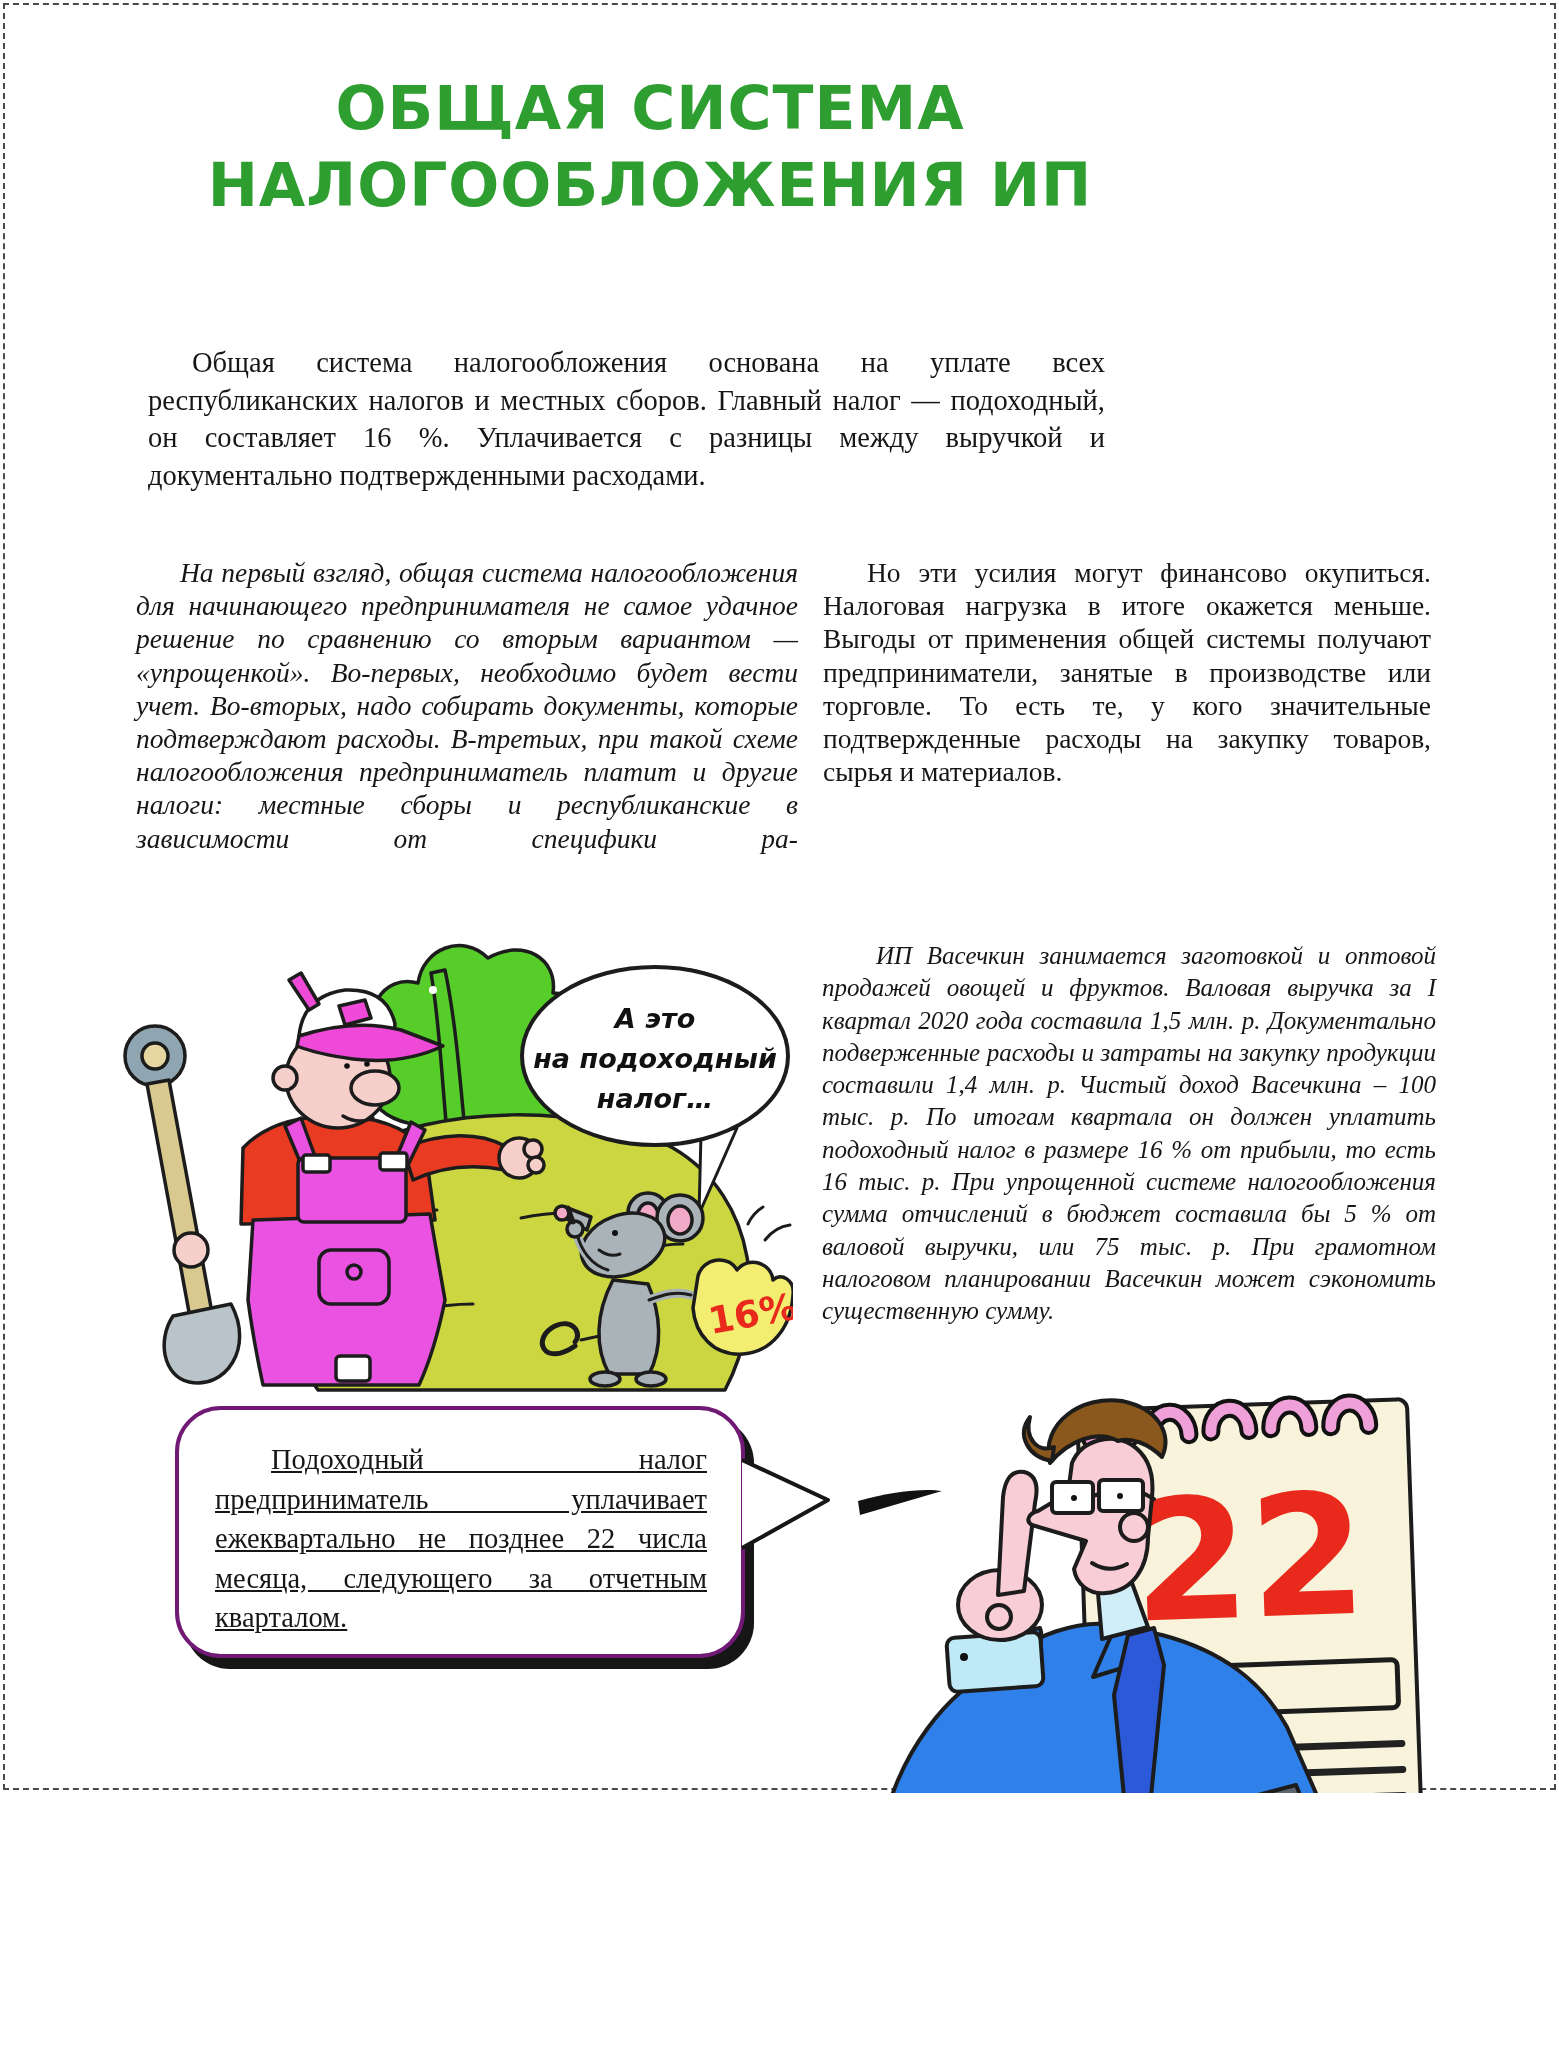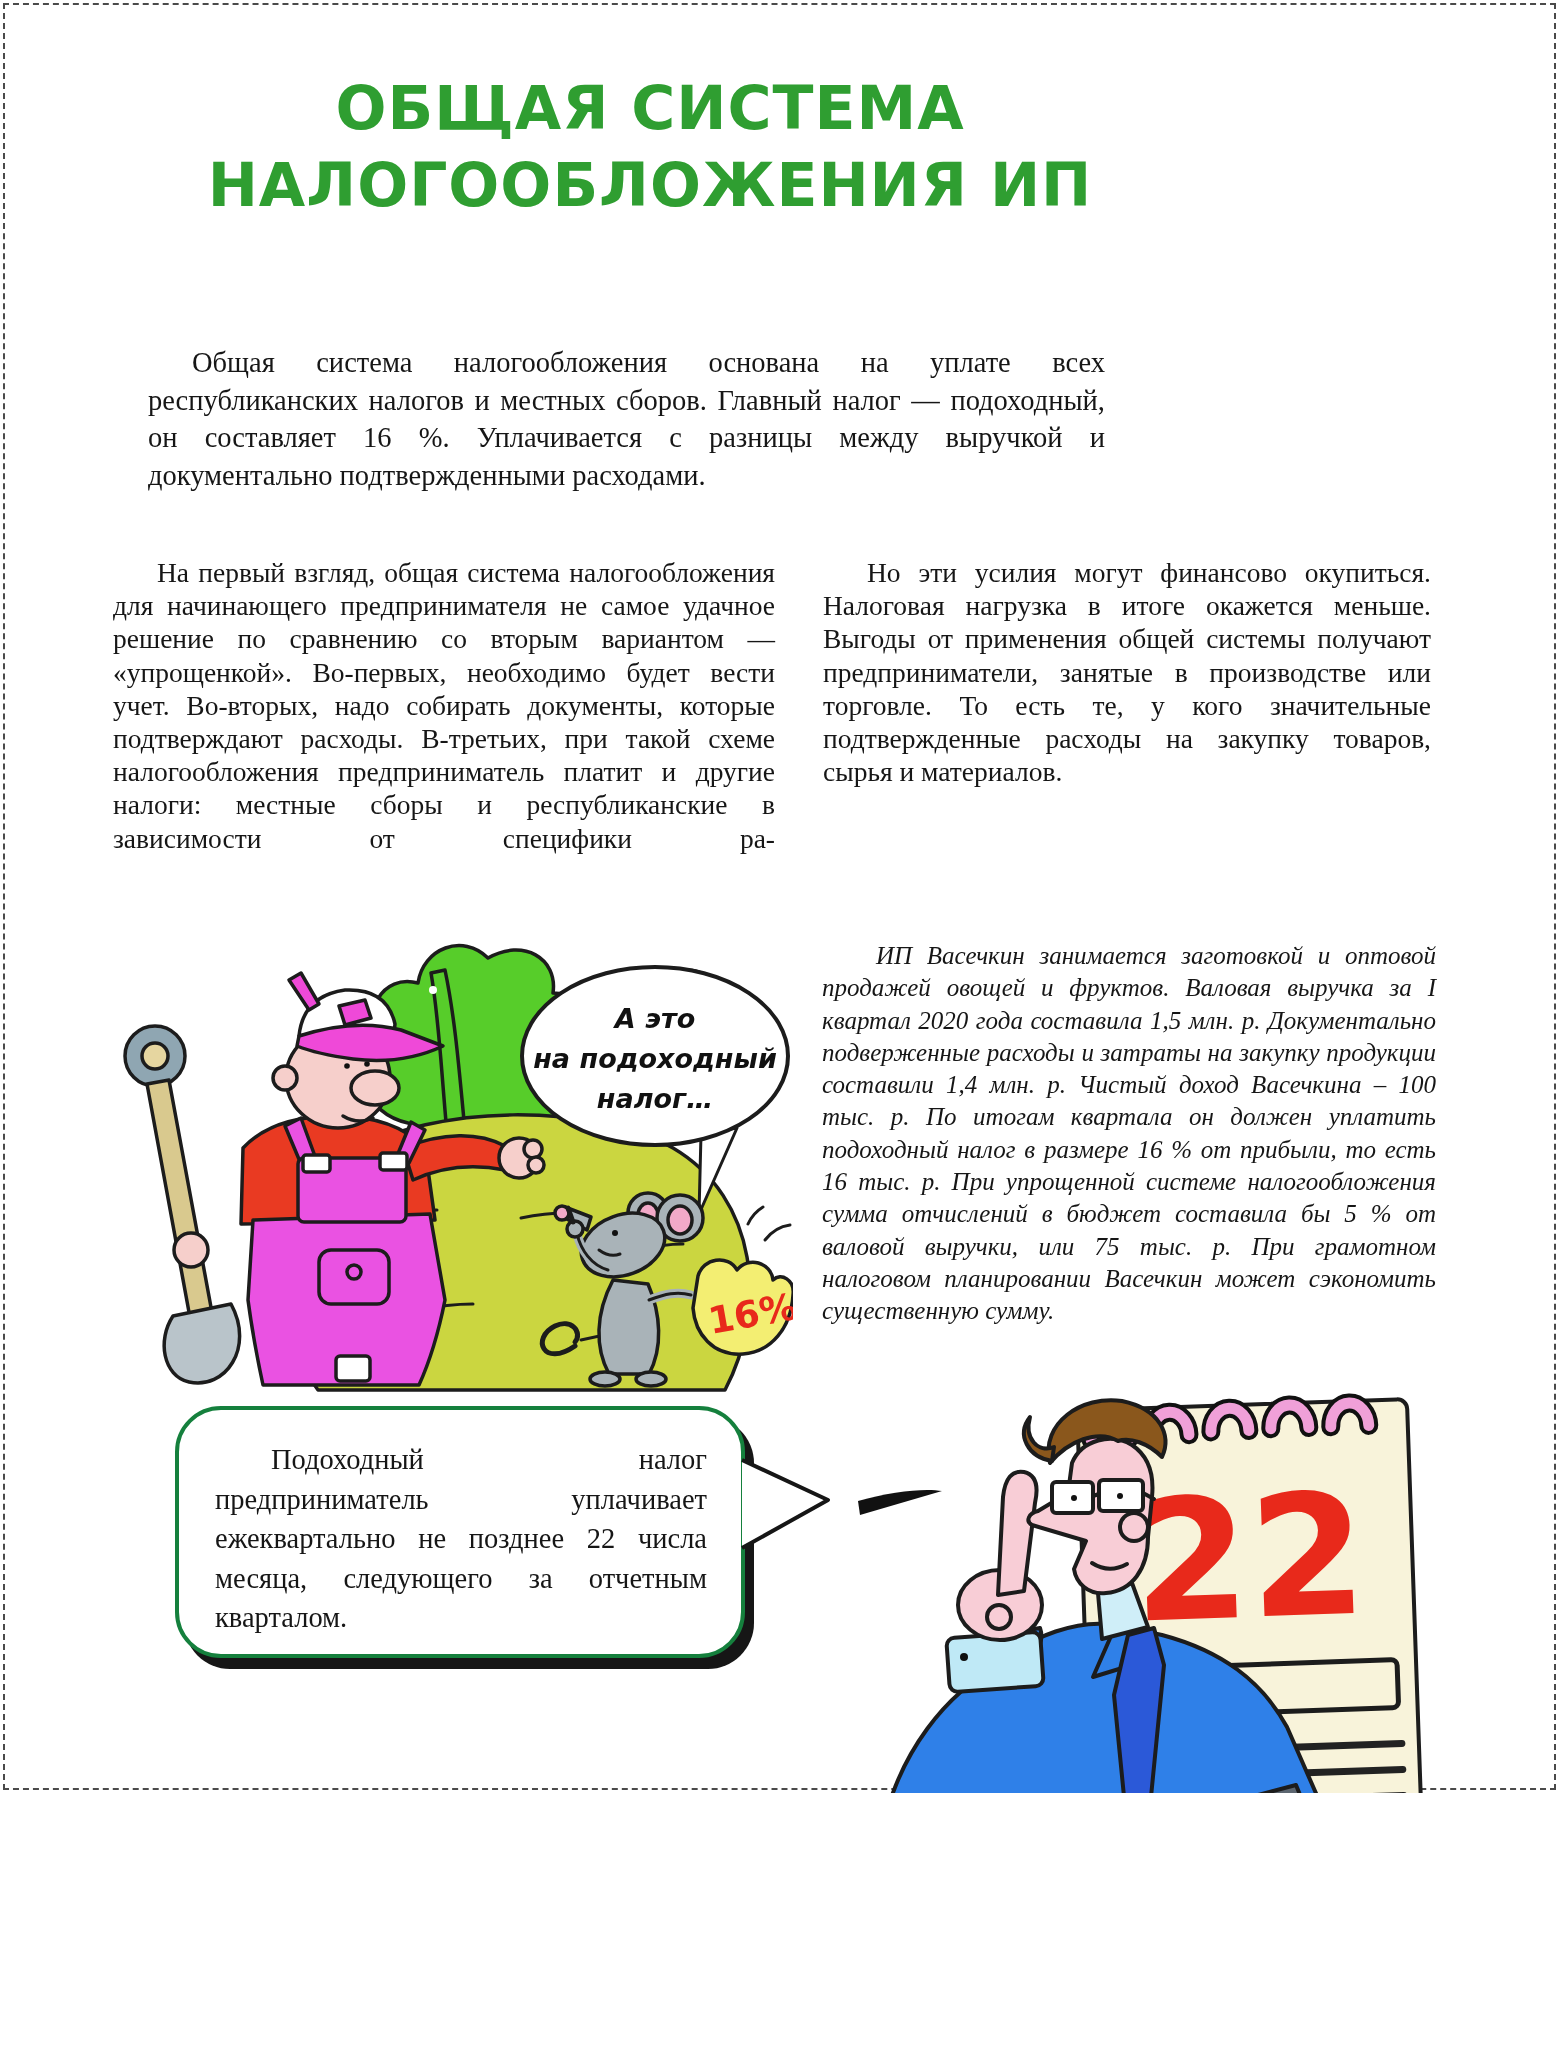--- a/index.html
+++ b/index.html
@@ -10,34 +10,34 @@
   .title{position:absolute;left:0;top:70px;width:1300px;text-align:center;
          font-family:"DejaVu Sans",sans-serif;font-weight:bold;color:#2f9e31;
          font-size:60px;line-height:77px;letter-spacing:1px;}
 
   .intro{position:absolute;left:148px;top:344px;width:957px;
          font-size:28.5px;line-height:37.5px;text-align:justify;}
   .intro p{margin:0;text-indent:44px;}
 
   .col{position:absolute;top:556px;font-size:27.5px;line-height:33.2px;text-align:justify;}
   .col p{margin:0;}
-  .col-left{left:113px;width:662px;}
+  .col-left{left:136px;width:662px;font-style:italic;}
   .col-left p{text-indent:44px;text-align-last:justify;}
   .col-right{left:823px;width:608px;}
   .col-right p.indent{text-indent:44px;}
 
   .example{position:absolute;left:822px;top:940px;width:614px;
            font-family:Liberation Serif, serif;font-style:italic;
            font-size:25px;line-height:32.3px;text-align:justify;}
   .example p{margin:0;text-indent:54px;}
 
   .callout{position:absolute;left:175px;top:1406px;width:570px;height:252px;
-           box-sizing:border-box;border:4px solid #15803d;border-radius:46px;
+           box-sizing:border-box;border:4px solid #701a75;border-radius:46px;
            background:#fff;box-shadow:9px 11px 0 #161616;
-           padding:30px 34px 0 36px;font-size:28.5px;line-height:39.5px;text-align:justify;z-index:3;}
+           padding:30px 34px 0 36px;font-size:28.5px;line-height:39.5px;text-align:justify;z-index:3;text-decoration:underline;}
   .callout p{margin:0;text-indent:56px;}
   .callout-tail{position:absolute;left:740px;top:1448px;z-index:4;}
 
   .closing{position:absolute;left:115px;top:1690px;width:650px;
            font-size:27.5px;line-height:34.6px;text-align:justify;}
   .closing p{margin:0;text-indent:44px;}
 
   .cartoon1{position:absolute;left:103px;top:918px;z-index:1;}
   .cartoon2{position:absolute;left:700px;top:1335px;z-index:2;}
 

